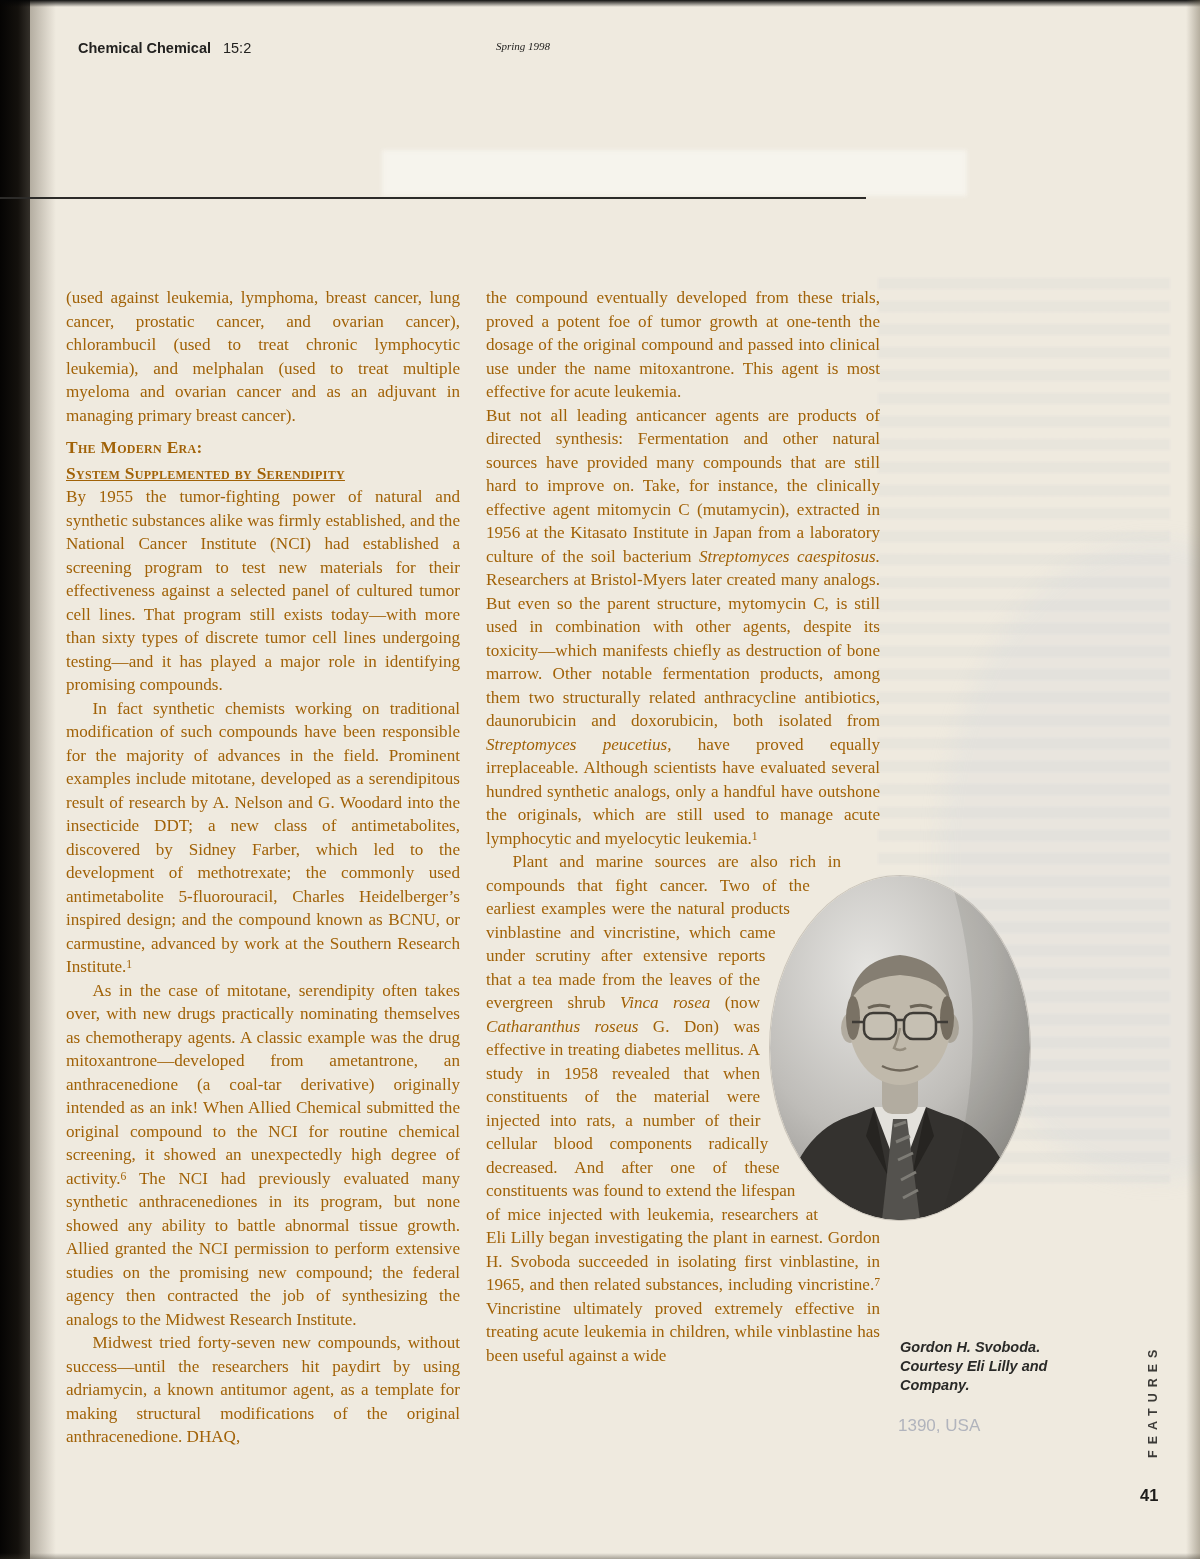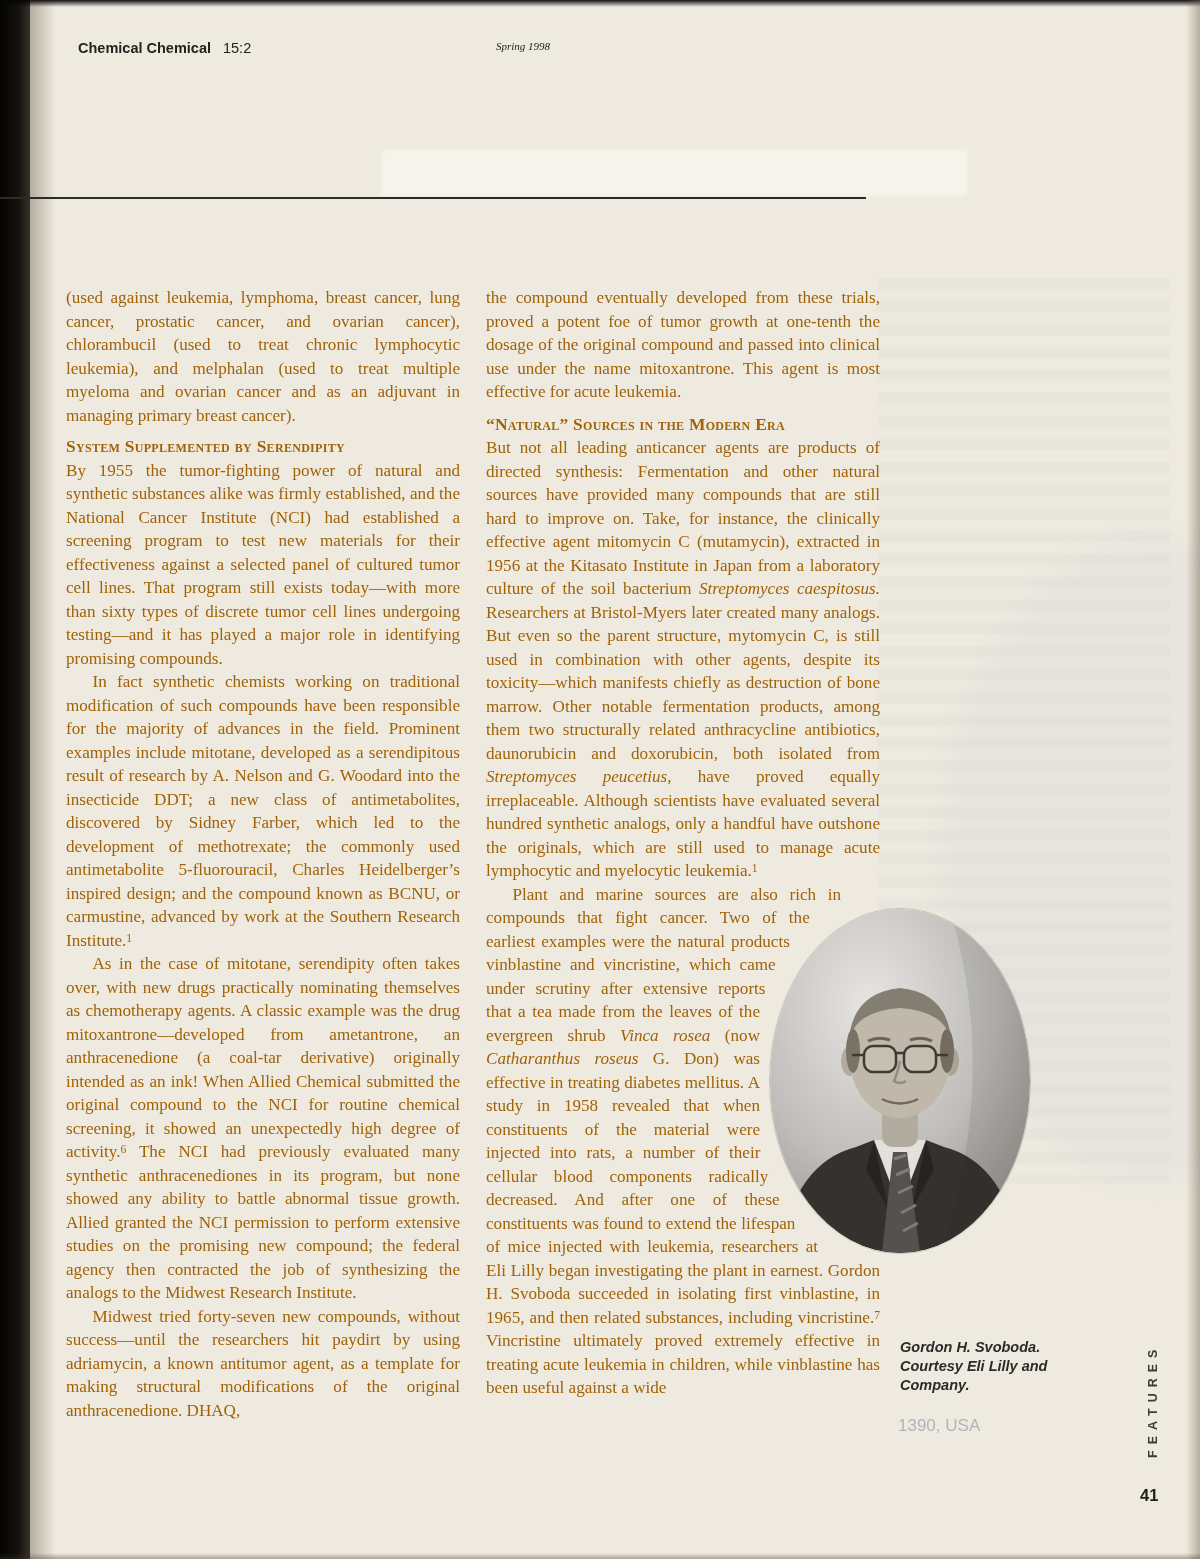--- a/index.html
+++ b/index.html
@@ -88,30 +88,30 @@
   <div class="edge-bottom"></div>
 
   <div class="hdr hdr-left">
     <b>Chemical Chemical</b><span class="hdr-issue">15:2</span>
   </div>
   <div class="hdr hdr-date">Spring 1998</div>
   <div class="rule"></div>
 
   <div class="col col-left">
     <p class="para">(used against leukemia, lymphoma, breast cancer, lung cancer, prostatic cancer, and ovarian cancer), chlorambucil (used to treat chronic lymphocytic leukemia), and melphalan (used to treat multiple myeloma and ovarian cancer and as an adjuvant in managing primary breast cancer).</p>
-    <div class="sc-heading" style="margin-top:8px;">System Supplemented by Serendipity</div>
+    <div class="sc-heading first">The Modern Era:</div>
+    <div class="sc-heading" style="margin-top:2px;text-decoration:underline;">System Supplemented by Serendipity</div>
     <p class="para">By 1955 the tumor-fighting power of natural and synthetic substances alike was firmly established, and the National Cancer Institute (NCI) had established a screening program to test new materials for their effectiveness against a selected panel of cultured tumor cell lines. That program still exists today—with more than sixty types of discrete tumor cell lines undergoing testing—and it has played a major role in identifying promising compounds.</p>
     <p class="para indent">In fact synthetic chemists working on traditional modification of such compounds have been responsible for the majority of advances in the field. Prominent examples include mitotane, developed as a serendipitous result of research by A. Nelson and G. Woodard into the insecticide DDT; a new class of antimetabolites, discovered by Sidney Farber, which led to the development of methotrexate; the commonly used antimetabolite 5-fluorouracil, Charles Heidelberger’s inspired design; and the compound known as BCNU, or carmustine, advanced by work at the Southern Research Institute.<sup>1</sup></p>
     <p class="para indent">As in the case of mitotane, serendipity often takes over, with new drugs practically nominating themselves as chemotherapy agents. A classic example was the drug mitoxantrone—developed from ametantrone, an anthracenedione (a coal-tar derivative) originally intended as an ink! When Allied Chemical submitted the original compound to the NCI for routine chemical screening, it showed an unexpectedly high degree of activity.<sup>6</sup> The NCI had previously evaluated many synthetic anthracenediones in its program, but none showed any ability to battle abnormal tissue growth. Allied granted the NCI permission to perform extensive studies on the promising new compound; the federal agency then contracted the job of synthesizing the analogs to the Midwest Research Institute.</p>
     <p class="para indent">Midwest tried forty-seven new compounds, without success—until the researchers hit paydirt by using adriamycin, a known antitumor agent, as a template for making structural modifications of the original anthracenedione. DHAQ,</p>
   </div>
 
   <div class="col col-right">
     <p class="para">the compound eventually developed from these trials, proved a potent foe of tumor growth at one-tenth the dosage of the original compound and passed into clinical use under the name mitoxantrone. This agent is most effective for acute leukemia.</p>
-    <div class="sc-heading first">“Natural” Sources in the Modern Era</div>
     <p class="para">But not all leading anticancer agents are products of directed synthesis: Fermentation and other natural sources have provided many compounds that are still hard to improve on. Take, for instance, the clinically effective agent mitomycin C (mutamycin), extracted in 1956 at the Kitasato Institute in Japan from a laboratory culture of the soil bacterium <i>Streptomyces caespitosus.</i> Researchers at Bristol-Myers later created many analogs. But even so the parent structure, mytomycin C, is still used in combination with other agents, despite its toxicity—which manifests chiefly as destruction of bone marrow. Other notable fermentation products, among them two structurally related anthracycline antibiotics, daunorubicin and doxorubicin, both isolated from <i>Streptomyces peucetius,</i> have proved equally irreplaceable. Although scientists have evaluated several hundred synthetic analogs, only a handful have outshone the originals, which are still used to manage acute lymphocytic and myelocytic leukemia.<sup>1</sup></p>
     <p class="para indent">
       <span class="photo-float">
           <svg viewBox="0 0 260 344" xmlns="http://www.w3.org/2000/svg">
         <defs>
           <radialGradient id="pbg" cx="38%" cy="28%" r="85%">
             <stop offset="0%" stop-color="#e6e5e2"></stop>
             <stop offset="55%" stop-color="#bfbdb9"></stop>
             <stop offset="100%" stop-color="#8a8884"></stop>
           </radialGradient>

